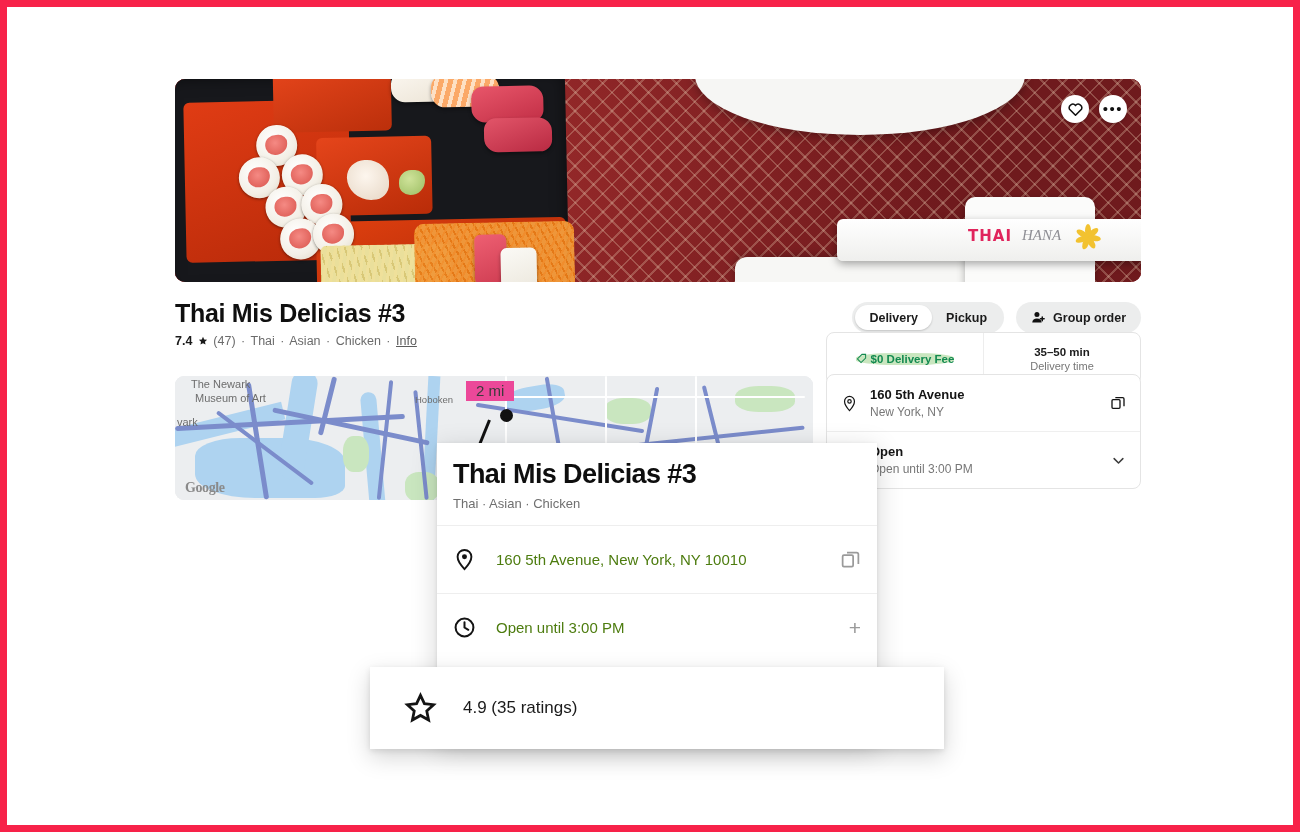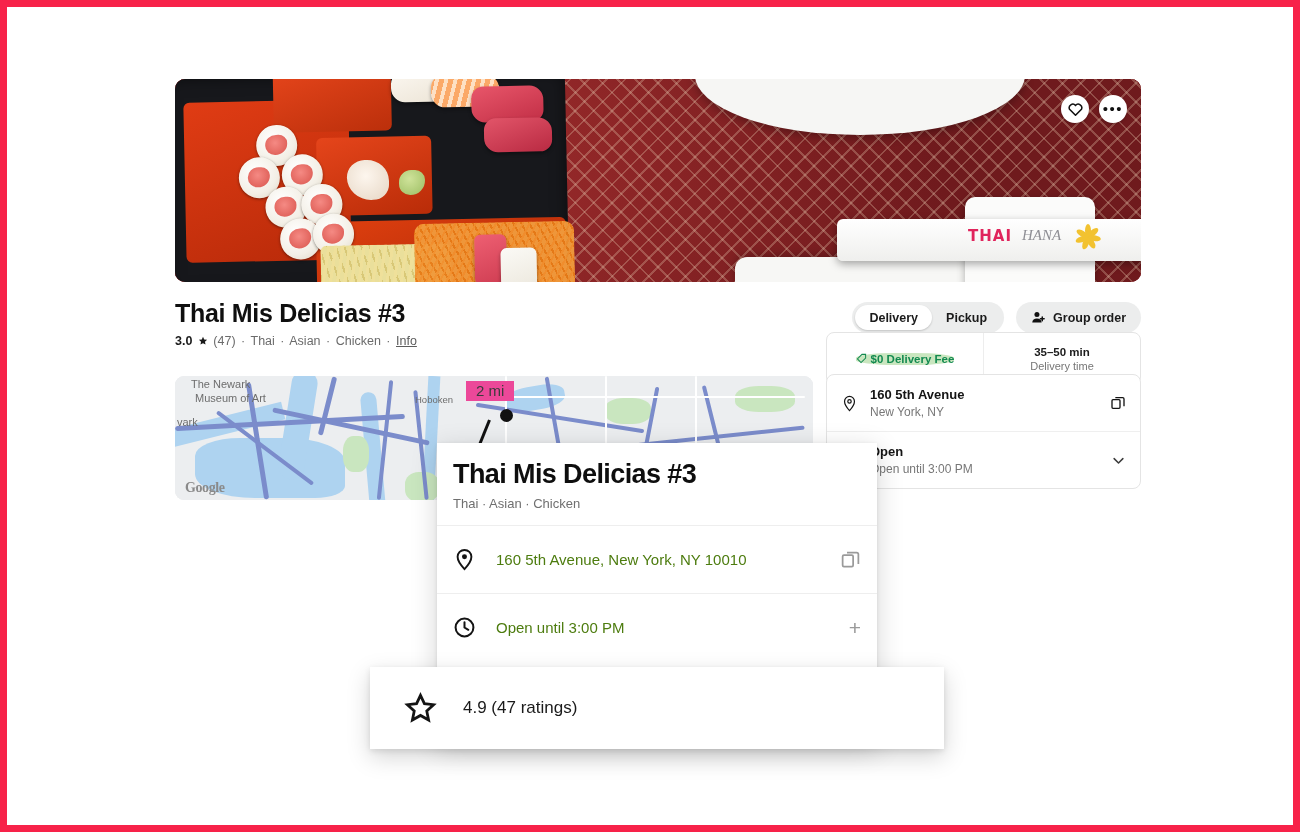--- a/index.html
+++ b/index.html
@@ -282,21 +282,21 @@
         <div class="hero-btn">
           <span class="dots">•••</span>
         </div>
       </div>
     </div>
 
     <div class="title-row">
       <div>
         <div class="rest-name">Thai Mis Delicias #3</div>
         <div class="meta">
-          <b>3.0</b>
+          <b>7.4</b>
           <svg width="10" height="10" viewBox="0 0 24 24" style="display:inline-block;vertical-align:-1px;margin:0 2px">
             <path d="M12 2l2.9 6.3 6.9.8-5.1 4.7 1.4 6.8L12 17.2 5.9 20.6l1.4-6.8L2.2 9.1l6.9-.8z" fill="#1a1a1a"></path>
           </svg>
           <span>(47)</span>
           <span class="sep">·</span>
           <span>Thai</span>
           <span class="sep">·</span>
           <span>Asian</span>
           <span class="sep">·</span>
           <span>Chicken</span>
@@ -440,15 +440,15 @@
       <div class="plusbtn">+</div>
     </div>
 
     <div class="modal-row" style="visibility:hidden;height:82px"></div>
   </div>
 
   <div class="rating-card">
     <svg width="33" height="33" viewBox="0 0 24 24">
       <path d="M12 2.4l2.85 6.1 6.65.75-4.95 4.5 1.35 6.6L12 17.05 6.1 20.35l1.35-6.6L2.5 9.25l6.65-.75z" fill="none" stroke="#141414" stroke-width="2"></path>
     </svg>
-    <div class="rating-text">4.9 (47 ratings)</div>
+    <div class="rating-text">4.9 (35 ratings)</div>
   </div>
 </div>
 
 </body></html>

